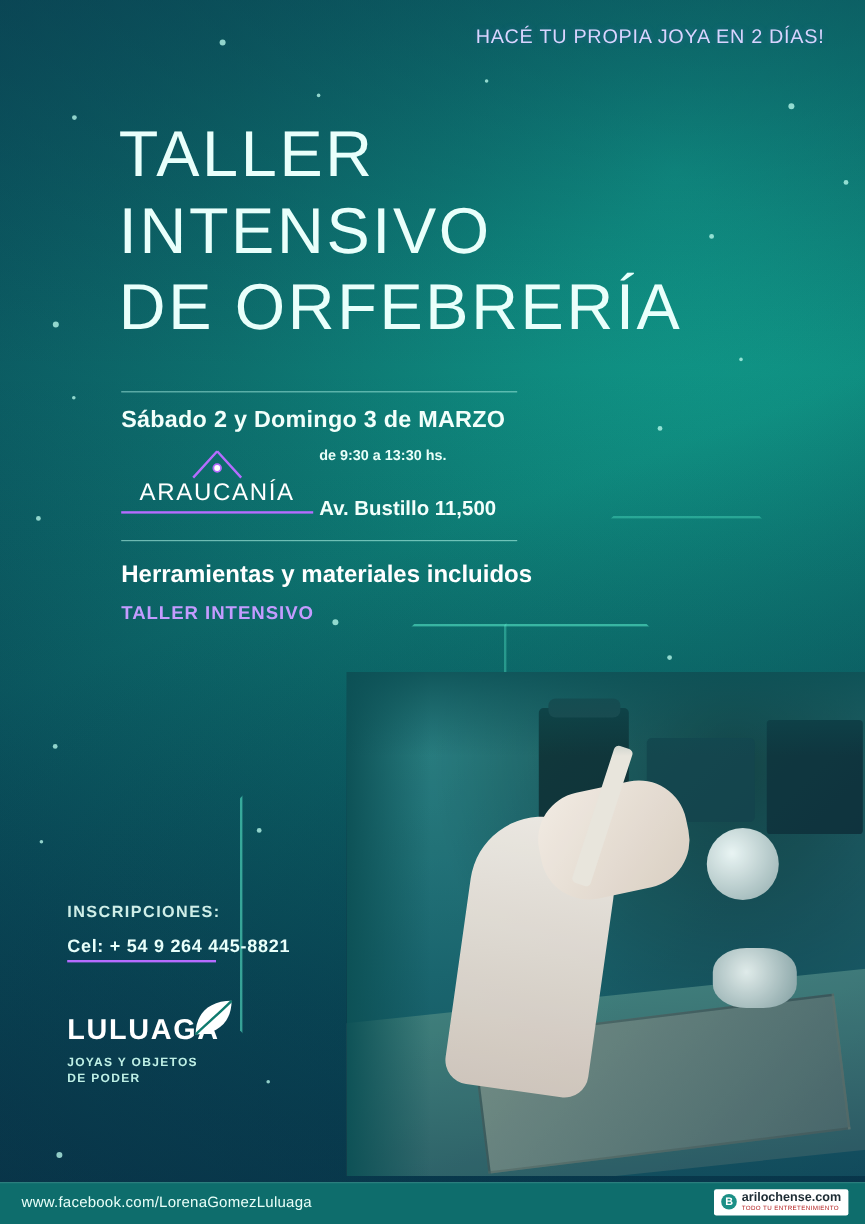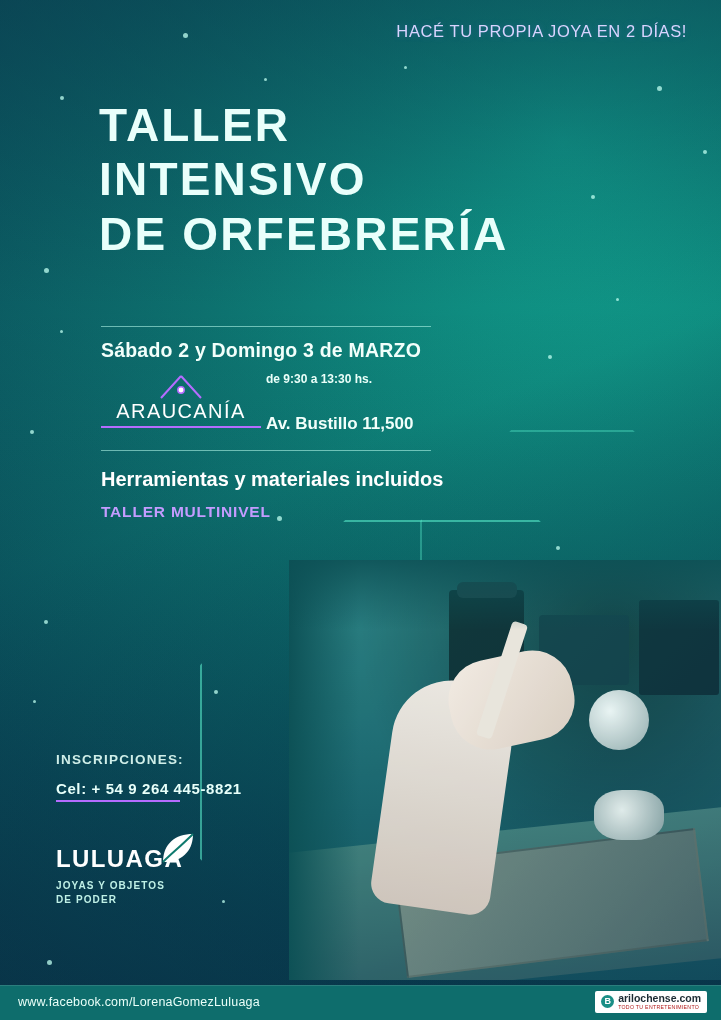--- a/index.html
+++ b/index.html
@@ -72,23 +72,23 @@
     letter-spacing: .6px;
     color: #d9d4ff;
     text-shadow: 0 0 6px rgba(120,120,255,.25);
   }
 
   
   .title {
     position: absolute;
     left: 99px;
     top: 98px;
-    font-size: 46px;
+    font-size: 54px;
     line-height: 1.18;
-    font-weight: 700;
+    font-weight: 400;
     letter-spacing: 2.2px;
     color: #e9fffb;
   }
   .title .ln { display: block; white-space: nowrap; }
 
   
   .rule {
     position: absolute;
     height: 1px;
     background: rgba(190,255,240,0.55);
@@ -370,21 +370,21 @@
       <path d="M24 2 L44 24 M24 2 L4 24" stroke="#b56cff" stroke-width="2" fill="none"></path>
       <circle cx="24" cy="16" r="3.2" fill="#ffffff" stroke="#b56cff" stroke-width="1.5"></circle>
     </svg>
     <div class="venue-name">ARAUCANÍA</div>
     <div class="venue-rule"></div>
   </div>
 
   <div class="rule" style="left:101px;top:450px;width:330px;"></div>
 
   <div class="incl">Herramientas y materiales incluidos</div>
-  <div class="multi">TALLER MULTINIVEL</div>
+  <div class="multi">TALLER INTENSIVO</div>
 
   <div class="insc">INSCRIPCIONES:</div>
   <div class="cel">Cel: + 54 9 264 445-8821</div>
   <div class="cel-rule"></div>
 
   <div class="logo">
     <svg class="logo-mark" viewBox="0 0 34 34">
       <path d="M2 30 C2 12 14 2 32 2 C32 20 20 30 2 30 Z" fill="#ffffff"></path>
       <path d="M2 30 C10 22 20 14 32 2" stroke="#0f7a6e" stroke-width="2" fill="none"></path>
     </svg>

